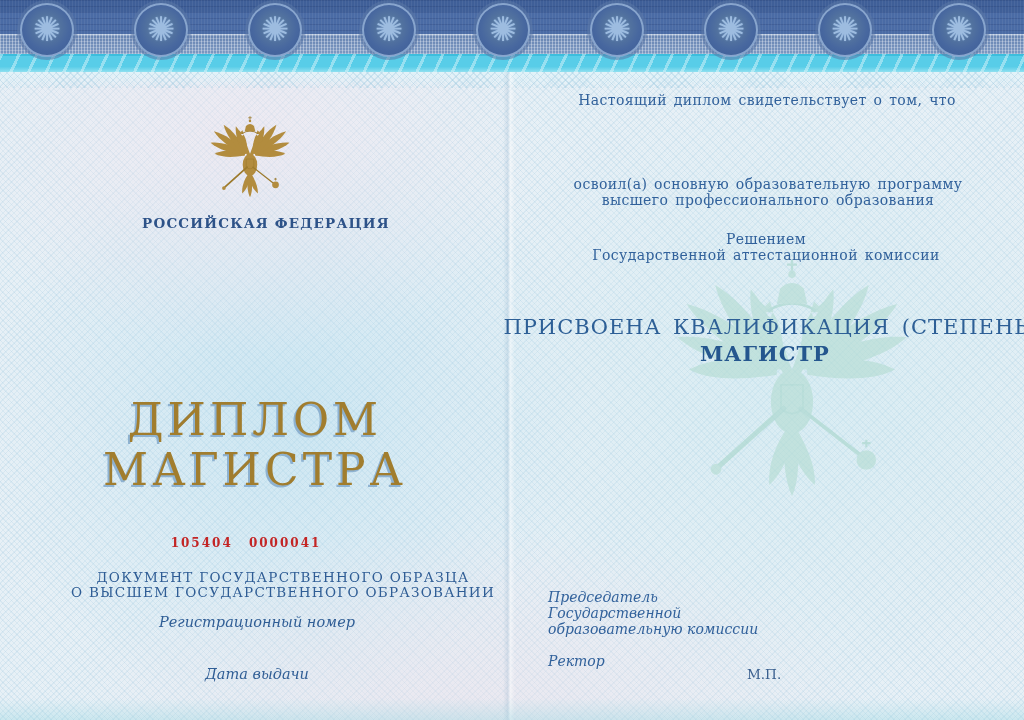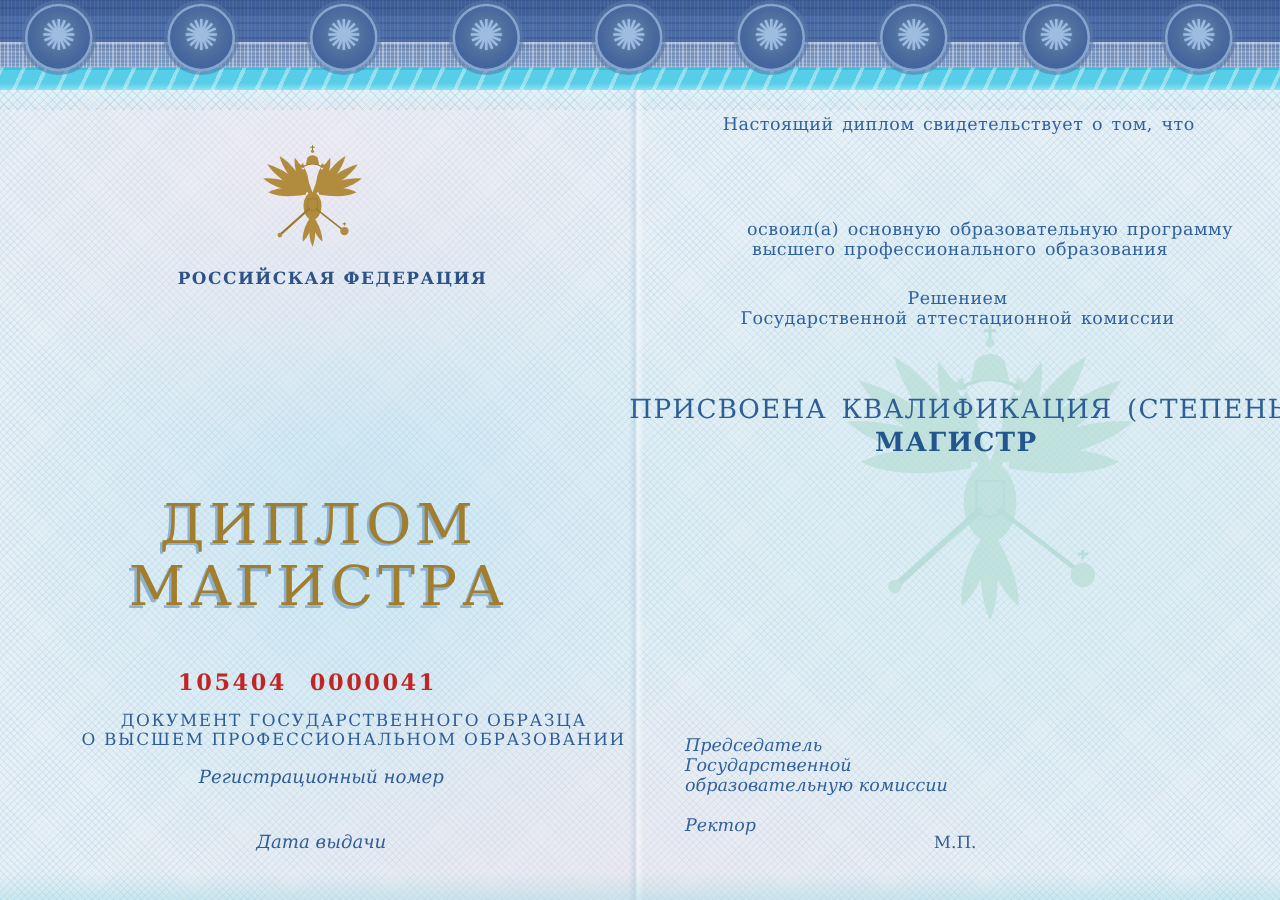--- a/index.html
+++ b/index.html
@@ -70,21 +70,21 @@
   .t{position:absolute;color:#31619b;}
   .c{text-align:center;transform:translateX(-50%);white-space:nowrap;}
   .it{font-style:italic;}
   
   .country{font-size:13.5px;font-weight:bold;letter-spacing:1.2px;color:#2d5288;}
   .big-title{
     font-size:44px;letter-spacing:4px;color:#a17d2e;font-weight:normal;
     text-shadow:-2px 2px 0 rgba(134,172,205,.9);
   }
   .honors{font-size:24px;letter-spacing:3px;color:#a5832e;text-shadow:-1px 1px 0 rgba(160,190,215,.8);}
-  .serial{font-size:18px;font-weight:bold;letter-spacing:2px;word-spacing:10px;color:#c32525;}
+  .serial{font-size:12px;font-weight:bold;letter-spacing:2px;word-spacing:10px;color:#c32525;}
   .docline{font-size:13.5px;letter-spacing:1.3px;color:#2f5d95;padding-left:28px;}
   .small-label{font-size:14.5px;color:#2f5d95;}
   
   .body-line{font-size:14px;letter-spacing:.4px;word-spacing:2px;}
   .qual{font-size:21px;letter-spacing:1px;word-spacing:4px;color:#2d5f96;}
   .degree{font-size:21px;font-weight:bold;letter-spacing:1px;color:#24568e;}
   .direction{font-size:18px;letter-spacing:1px;word-spacing:3px;color:#2a5c94;}
   .sig{font-size:14px;line-height:16px;}
   .seal{font-size:13.5px;color:#3a5f8e;text-align:right;}
   
@@ -163,29 +163,29 @@
 
   <div class="t c country" style="left:266px;top:215px">РОССИЙСКАЯ ФЕДЕРАЦИЯ</div>
 
   <div class="t c big-title" style="left:255px;top:394px">ДИПЛОМ</div>
   <div class="t c big-title" style="left:255px;top:444px">МАГИСТРА</div>
 
 
   <div class="t c serial" style="left:246px;top:536px">105404 0000041</div>
 
   <div class="t c docline" style="left:269px;top:569px">ДОКУМЕНТ ГОСУДАРСТВЕННОГО ОБРАЗЦА</div>
-  <div class="t c docline" style="left:269px;top:584px">О ВЫСШЕМ ПРОФЕССИОНАЛЬНОМ ОБРАЗОВАНИИ</div>
+  <div class="t c docline" style="left:269px;top:584px">О ВЫСШЕМ ГОСУДАРСТВЕННОГО ОБРАЗОВАНИИ</div>
 
   <div class="t c small-label it" style="left:257px;top:614px">Регистрационный номер</div>
 
   <div class="t c small-label it" style="left:257px;top:666px">Дата выдачи</div>
 
   <div class="t c body-line" style="left:767px;top:92px">Настоящий диплом свидетельствует о том, что</div>
 
-  <div class="t c body-line" style="left:792px;top:176px">освоил(а) основную образовательную программу</div>
+  <div class="t c body-line" style="left:768px;top:176px">освоил(а) основную образовательную программу</div>
   <div class="t c body-line" style="left:768px;top:192px">высшего профессионального образования</div>
 
   <div class="t c body-line" style="left:766px;top:231px">Решением</div>
   <div class="t c body-line" style="left:766px;top:247px">Государственной аттестационной комиссии</div>
 
   <div class="t c qual" style="left:771px;top:315px">ПРИСВОЕНА КВАЛИФИКАЦИЯ (СТЕПЕНЬ)</div>
   <div class="t c degree" style="left:765px;top:341px">МАГИСТР</div>
 
   <div class="t sig it" style="left:548px;top:589px">Председатель</div>
   <div class="t sig it" style="left:548px;top:605px">Государственной</div>

